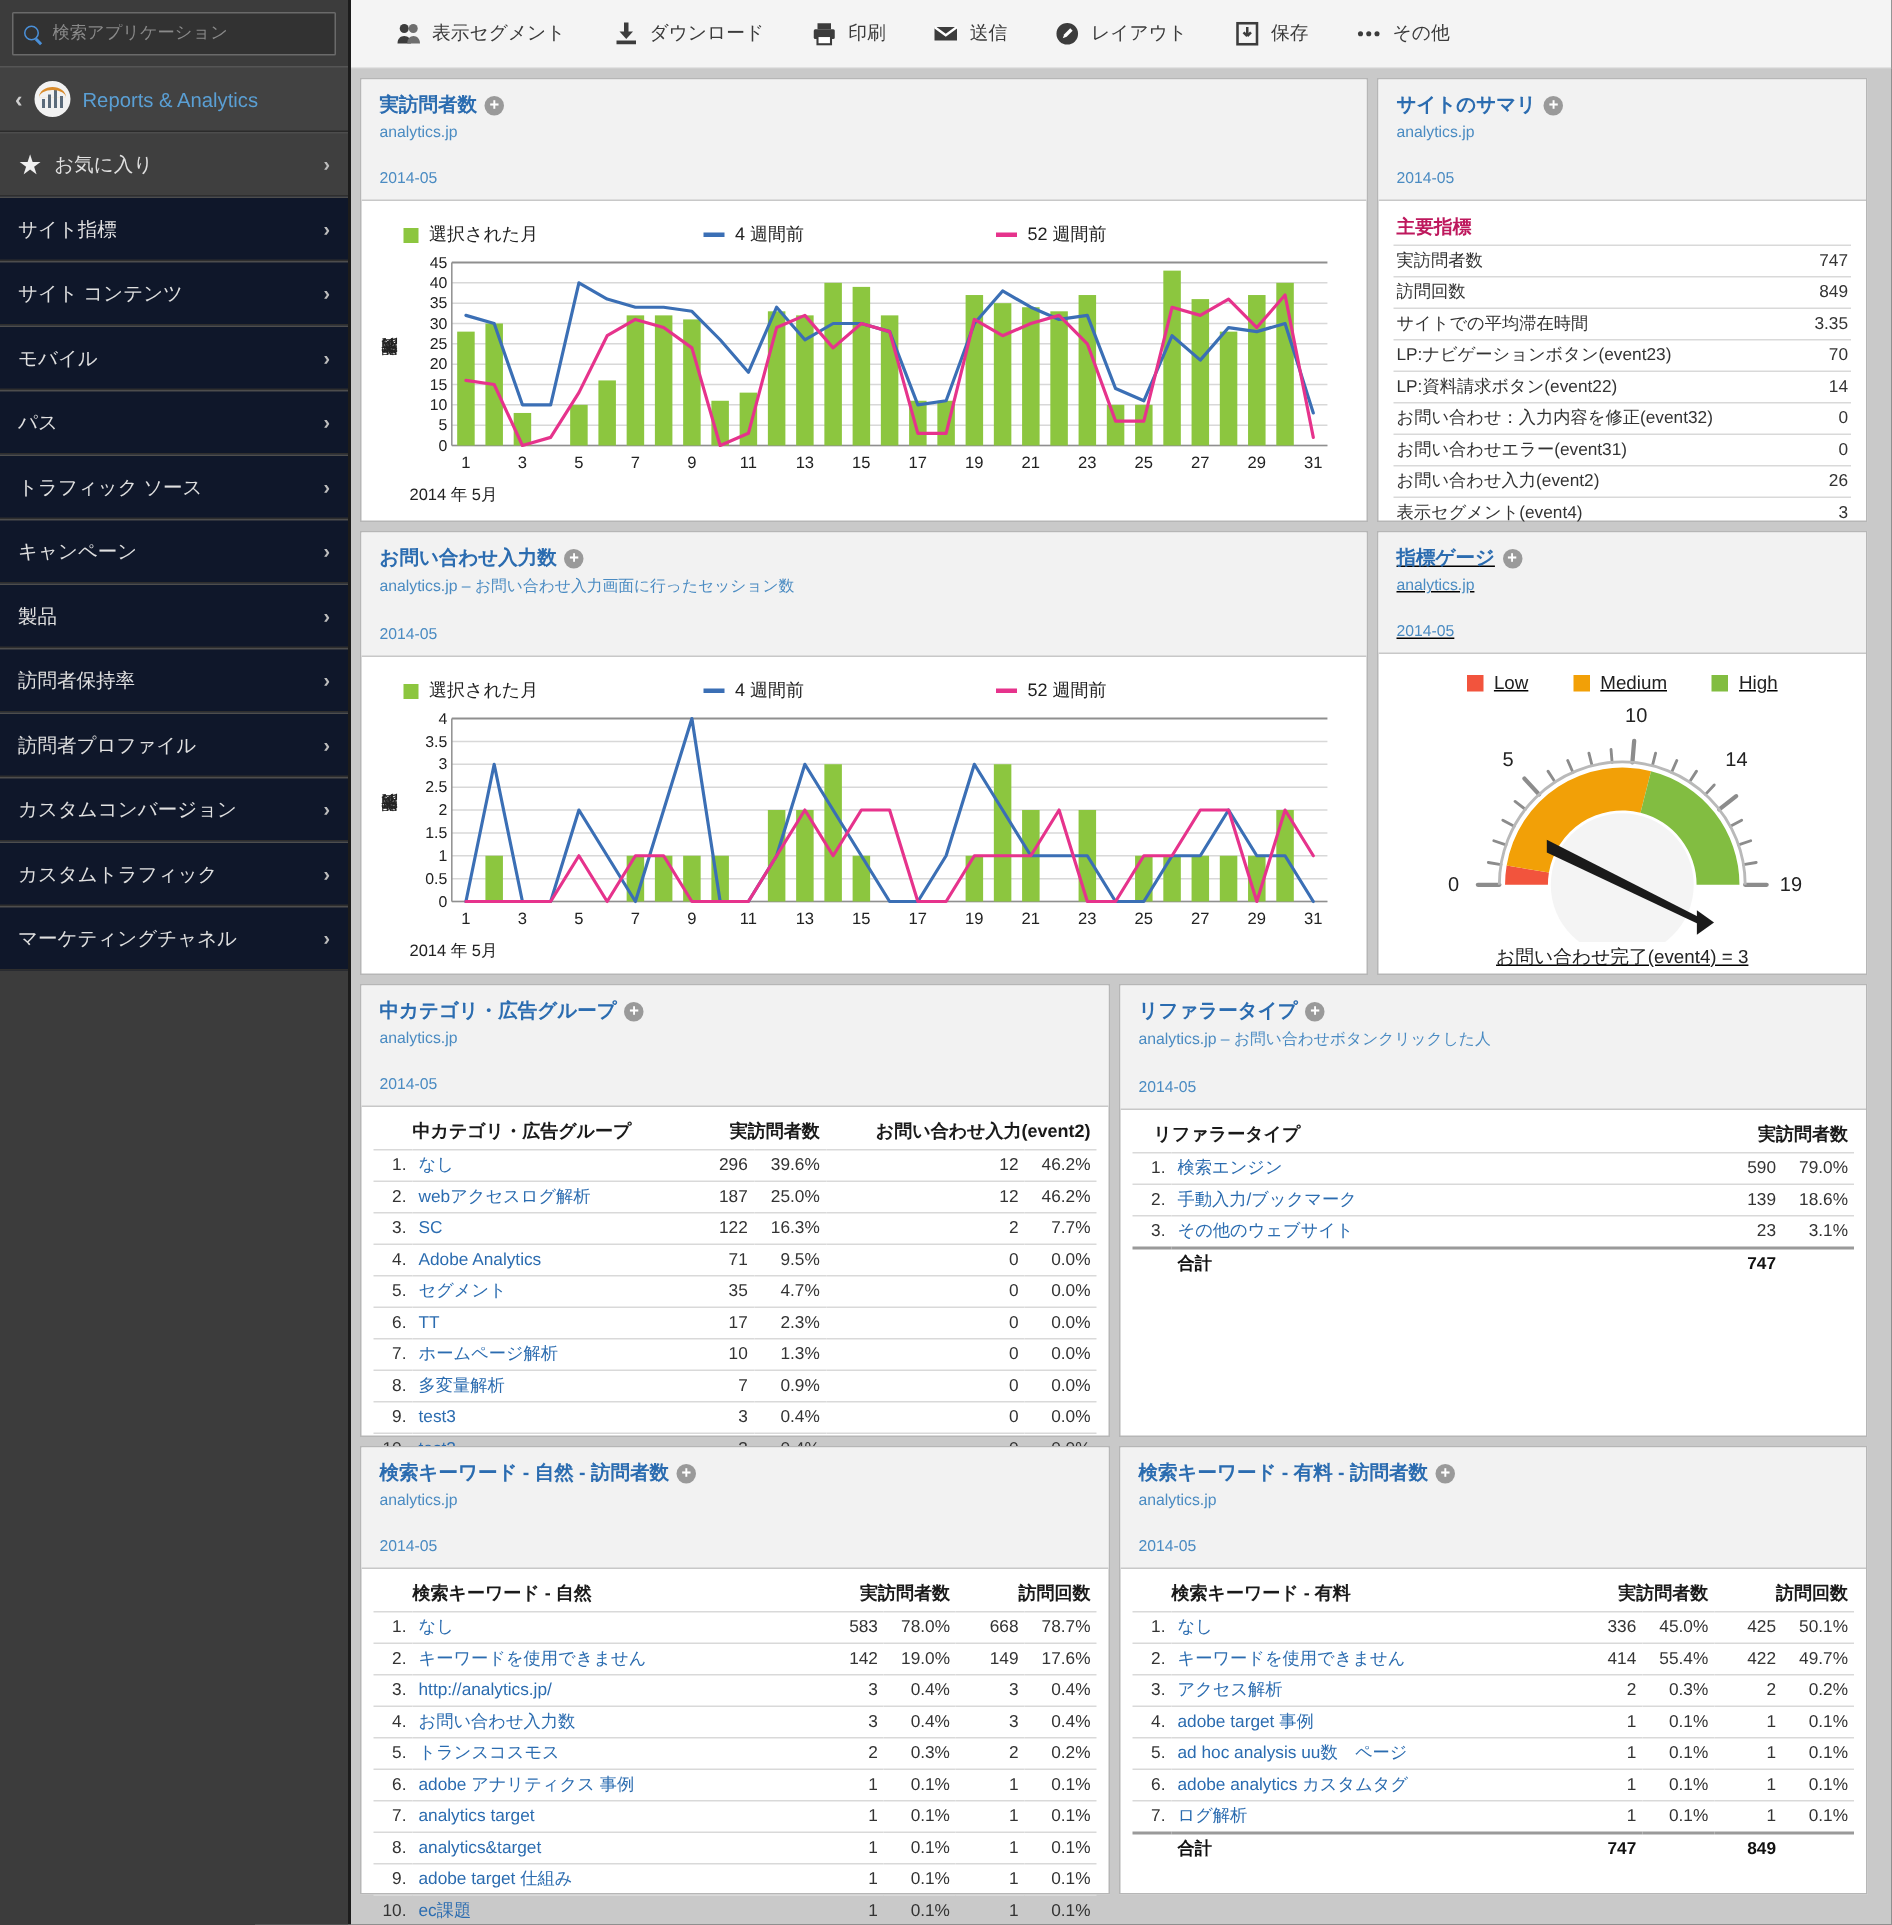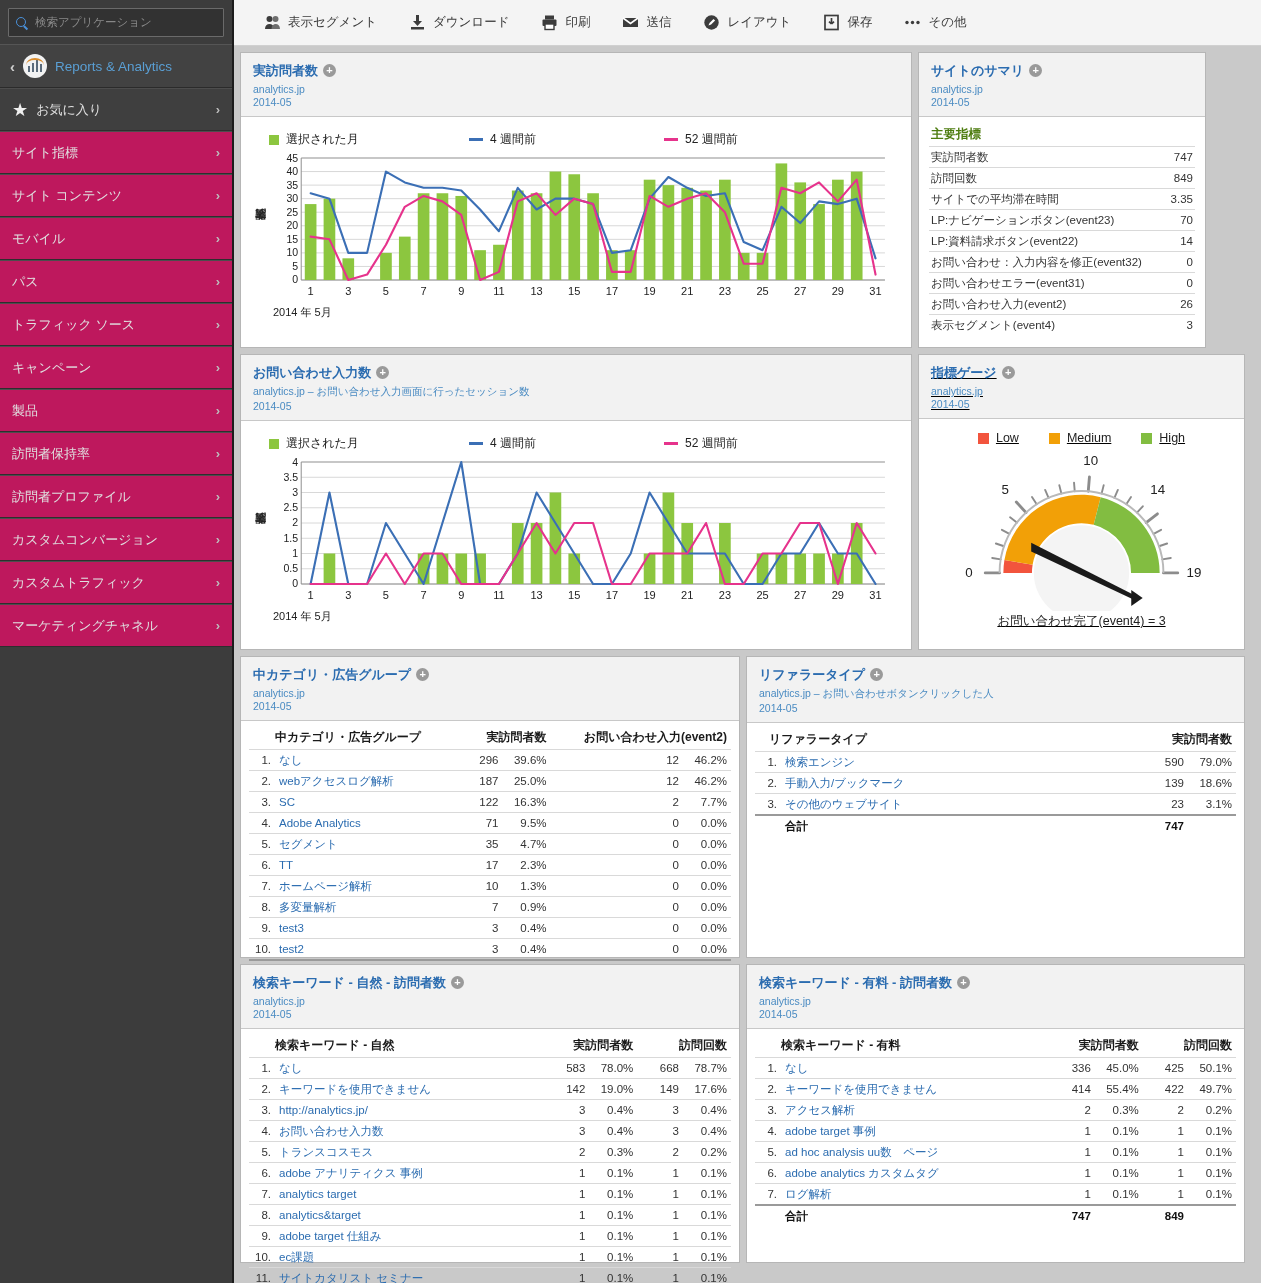--- a/index.html
+++ b/index.html
@@ -45,21 +45,21 @@
   .logo i { display: block; width: 2.5px; background: #5b6b7b; }
   .logo i:nth-child(1){height:6px;} .logo i:nth-child(2){height:9px;}
   .logo i:nth-child(3){height:12px;} .logo i:nth-child(4){height:8px;}
   .logo::before{ content:""; position:absolute; top:4px; left:3px; width:18px; height:5px;
     border-top:2px solid #d98b2b; border-radius:50%/100% 100% 0 0; }
   .brand-title { color: #5a9fd4; font-size: 13.5px; }
 
   .nav-item {
     height: 43px; display: flex; align-items: center; padding: 0 12px;
     border-bottom: 1px solid #2e2e2e; border-top: 1px solid #4d4d4d;
-    color: #e0e0e0; font-size: 13px; background: #be185d; cursor: pointer;
+    color: #e0e0e0; font-size: 13px; background: #0f172a; cursor: pointer;
   }
   .nav-item.fav { background: #3f3f3f; }
   .nav-item .star { color: #f0f0f0; font-size: 18px; margin-right: 8px; line-height: 1; }
   .nav-item .lbl { flex: 1; }
   .nav-item .chev { color: #bdbdbd; font-size: 13px; font-weight: bold; }
 
   
   .main { flex: 1; background: #fff; display: flex; flex-direction: column; overflow: hidden;
           border-left: 2px solid #1c1c1c; }
   .toolbar {
@@ -75,40 +75,40 @@
   .grid { display: flex; flex-wrap: wrap; gap: 6px; align-content: flex-start; }
 
   .panel { background: #fff; border: 1px solid #b6b6b6; display: flex; flex-direction: column; }
   .panel-head { background: #f2f2f2; border-bottom: 1px solid #c8c8c8; padding: 8px 10px 8px 12px; }
   .p-title { font-size: 13px; font-weight: bold; color: #2b6cb0; display: inline; }
   .p-plus { display: inline-flex; width: 13px; height: 13px; border-radius: 50%;
             background: #9a9a9a; color: #fff; align-items: center; justify-content: center;
             font-size: 11px; line-height: 1; margin-left: 5px; vertical-align: 1px;
             font-weight: bold; font-family: "Liberation Sans", sans-serif; }
   .p-sub { font-size: 10.5px; color: #4a8bc2; margin-top: 3px; }
-  .p-date { font-size: 10.5px; color: #4a8bc2; margin-top: 1px; }
+  .p-date { font-size: 10.5px; color: #4a8bc2; margin-top: 19px; }
   .panel-body { padding: 8px 10px 10px 10px; flex: 1; }
 
   
   .legend { display: flex; align-items: center; padding: 6px 0 4px 18px; gap: 0; }
   .lg { display: flex; align-items: center; gap: 7px; font-size: 12px; color: #222; }
   .lg-sq { width: 10px; height: 10px; background: #8cc63f; }
   .lg-ln { width: 14px; height: 3px; }
   .lg1 { width: 200px; } .lg2 { width: 195px; }
 
   
   .chartwrap { display: flex; padding: 2px 8px 0 2px; }
   .ylab { writing-mode: vertical-rl; transform: rotate(180deg); font-size: 11px;
           color: #222; display:flex; align-items:center; justify-content:center; width: 16px; }
   .chartarea { flex: 1; position: relative; }
   .chart-svg { display: block; width: 100%; }
   .xcaption { font-size: 11px; color: #222; padding-left: 22px; margin-top: 1px; }
 
   
-  .sum-h { font-size: 12.5px; font-weight: bold; color: #4d7c0f; padding: 3px 0 3px 2px; }
+  .sum-h { font-size: 12.5px; font-weight: bold; color: #be185d; padding: 3px 0 3px 2px; }
   .sum-row { display: flex; justify-content: space-between; font-size: 11.5px; color: #333;
              border-top: 1px solid #d9d9d9; padding: 2px 2px 2px 2px; line-height: 16px; }
   .sum-row .v { color: #333; }
 
   
   .gauge-legend { display: flex; justify-content: center; gap: 30px; padding: 10px 0 4px 0; }
   .gl { display: flex; align-items: center; gap: 7px; font-size: 12.5px; color: #222; }
   .gl-sq { width: 11px; height: 11px; }
   .gauge-cap { text-align: center; font-size: 12.5px; color: #222; margin-top: 2px; }
 
@@ -376,21 +376,21 @@
                     <text x="527.8064516129032" y="141" text-anchor="middle" font-size="11" font-family="&quot;Liberation Sans&quot;,sans-serif" fill="#222">27</text>
                     <text x="565.2258064516129" y="141" text-anchor="middle" font-size="11" font-family="&quot;Liberation Sans&quot;,sans-serif" fill="#222">29</text>
                     <text x="602.6451612903226" y="141" text-anchor="middle" font-size="11" font-family="&quot;Liberation Sans&quot;,sans-serif" fill="#222">31</text>
                   </svg>
               </div>
             </div>
             <div class="xcaption">2014 年 5月</div>
           </div>
         </div>
 
-        <div class="panel" style="width:288px;height:296px;">
+        <div class="panel" style="width:327px;height:296px;">
           <div class="panel-head">
             <span class="p-title">サイトのサマリ</span><span class="p-plus">+</span>
             <div class="p-sub">analytics.jp</div>
             <div class="p-date">2014-05</div>
           </div>
           <div class="panel-body" style="padding:6px 10px">
             <div class="sum-h">主要指標</div>
             <div id="summary-rows">
                 <div class="sum-row">
                   <span>実訪問者数</span>

